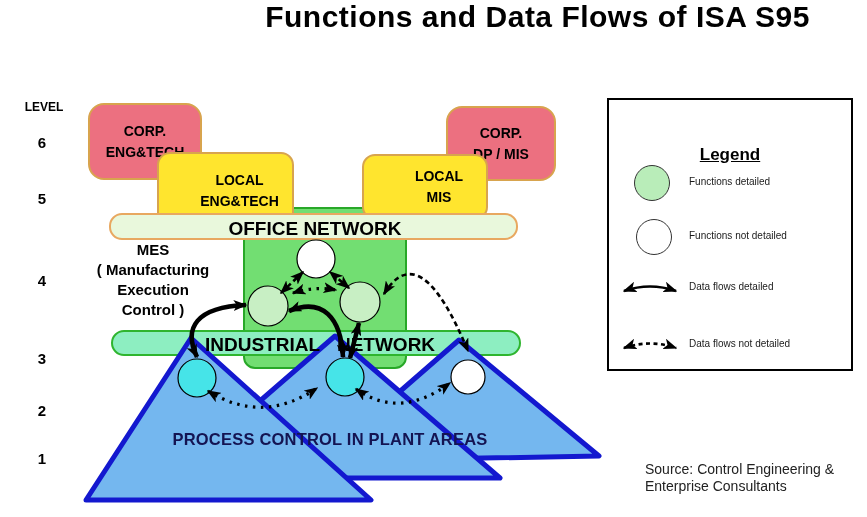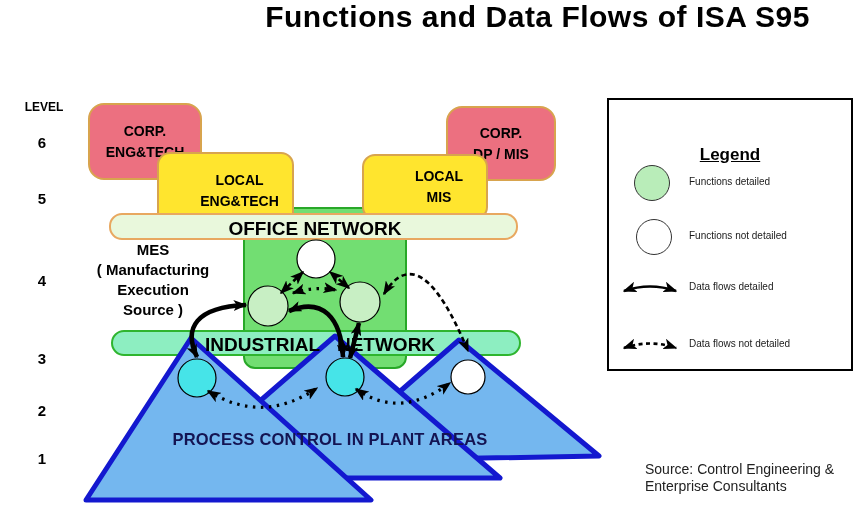--- a/index.html
+++ b/index.html
@@ -115,21 +115,21 @@
   <div class="txt lvl" style="top:350px;">3</div>
   <div class="txt lvl" style="top:402px;">2</div>
   <div class="txt lvl" style="top:450px;">1</div>
 
   <div class="txt netlabel" style="left:165px;top:218px;width:300px;">OFFICE NETWORK</div>
 
   <div class="txt meswrap">
     <div>MES</div>
     <div>( Manufacturing</div>
     <div>Execution</div>
-    <div>Source )</div>
+    <div>Control )</div>
   </div>
 
   <div class="txt netlabel" style="left:195px;top:334px;width:135px;">INDUSTRIAL</div>
   <div class="txt netlabel" style="left:336px;top:334px;width:100px;">NETWORK</div>
 
   <div class="txt process">PROCESS CONTROL IN PLANT AREAS</div>
 
   <div class="txt legend">
     <div class="legend-title">Legend</div>
 

